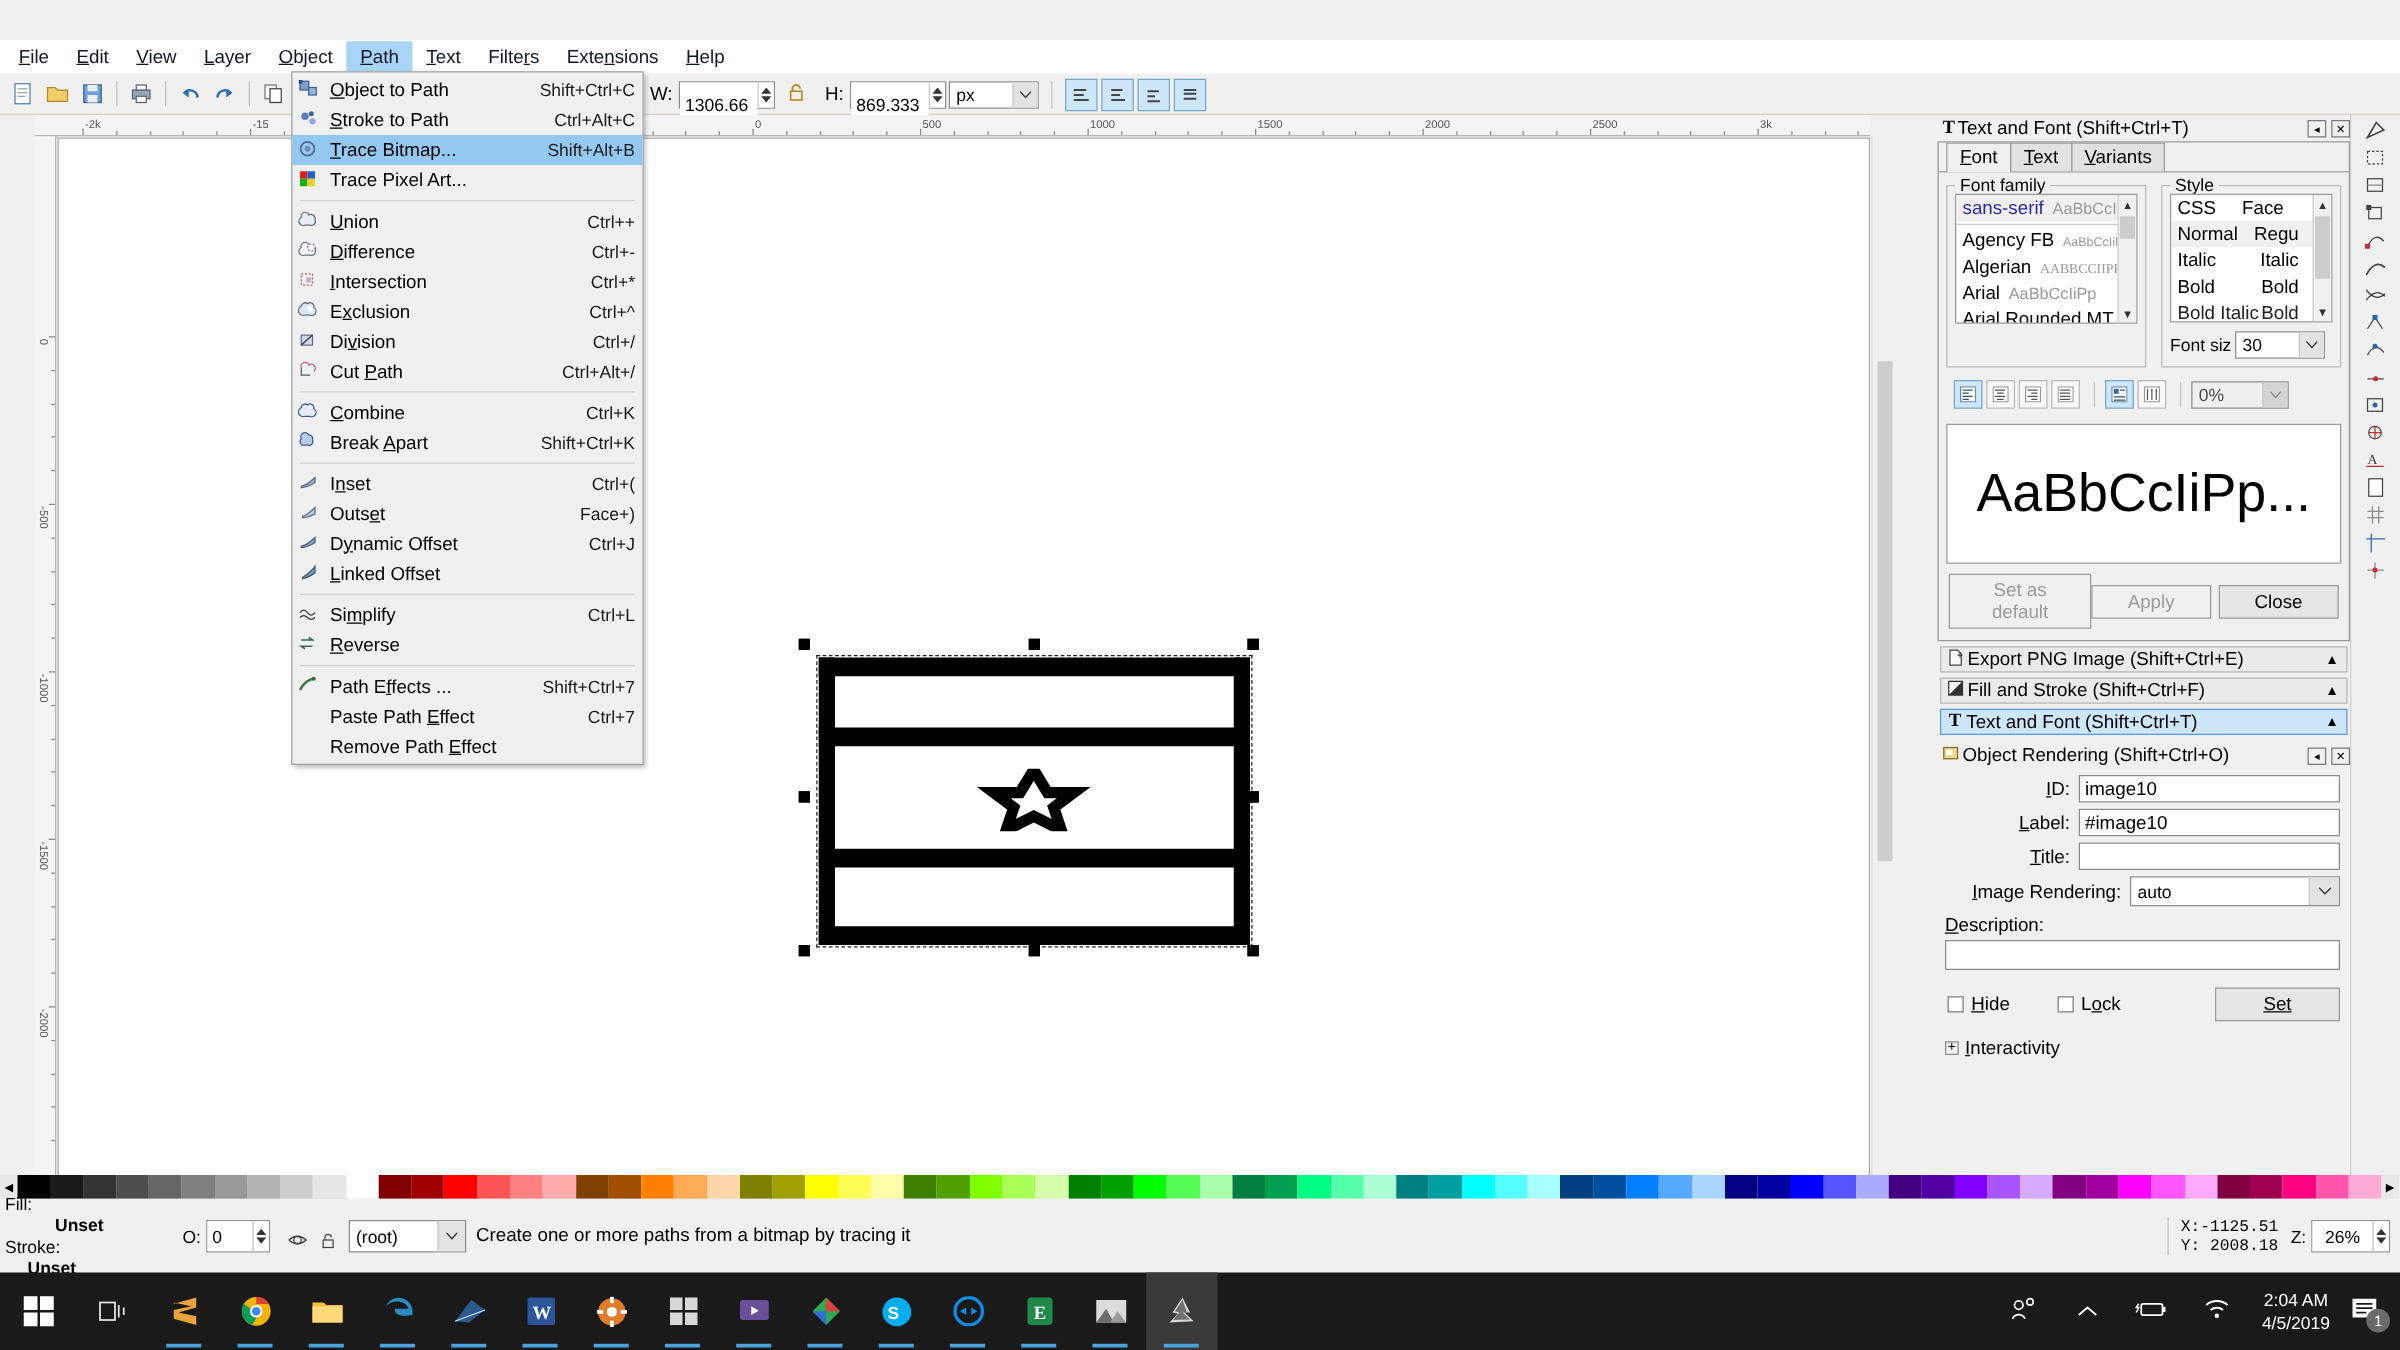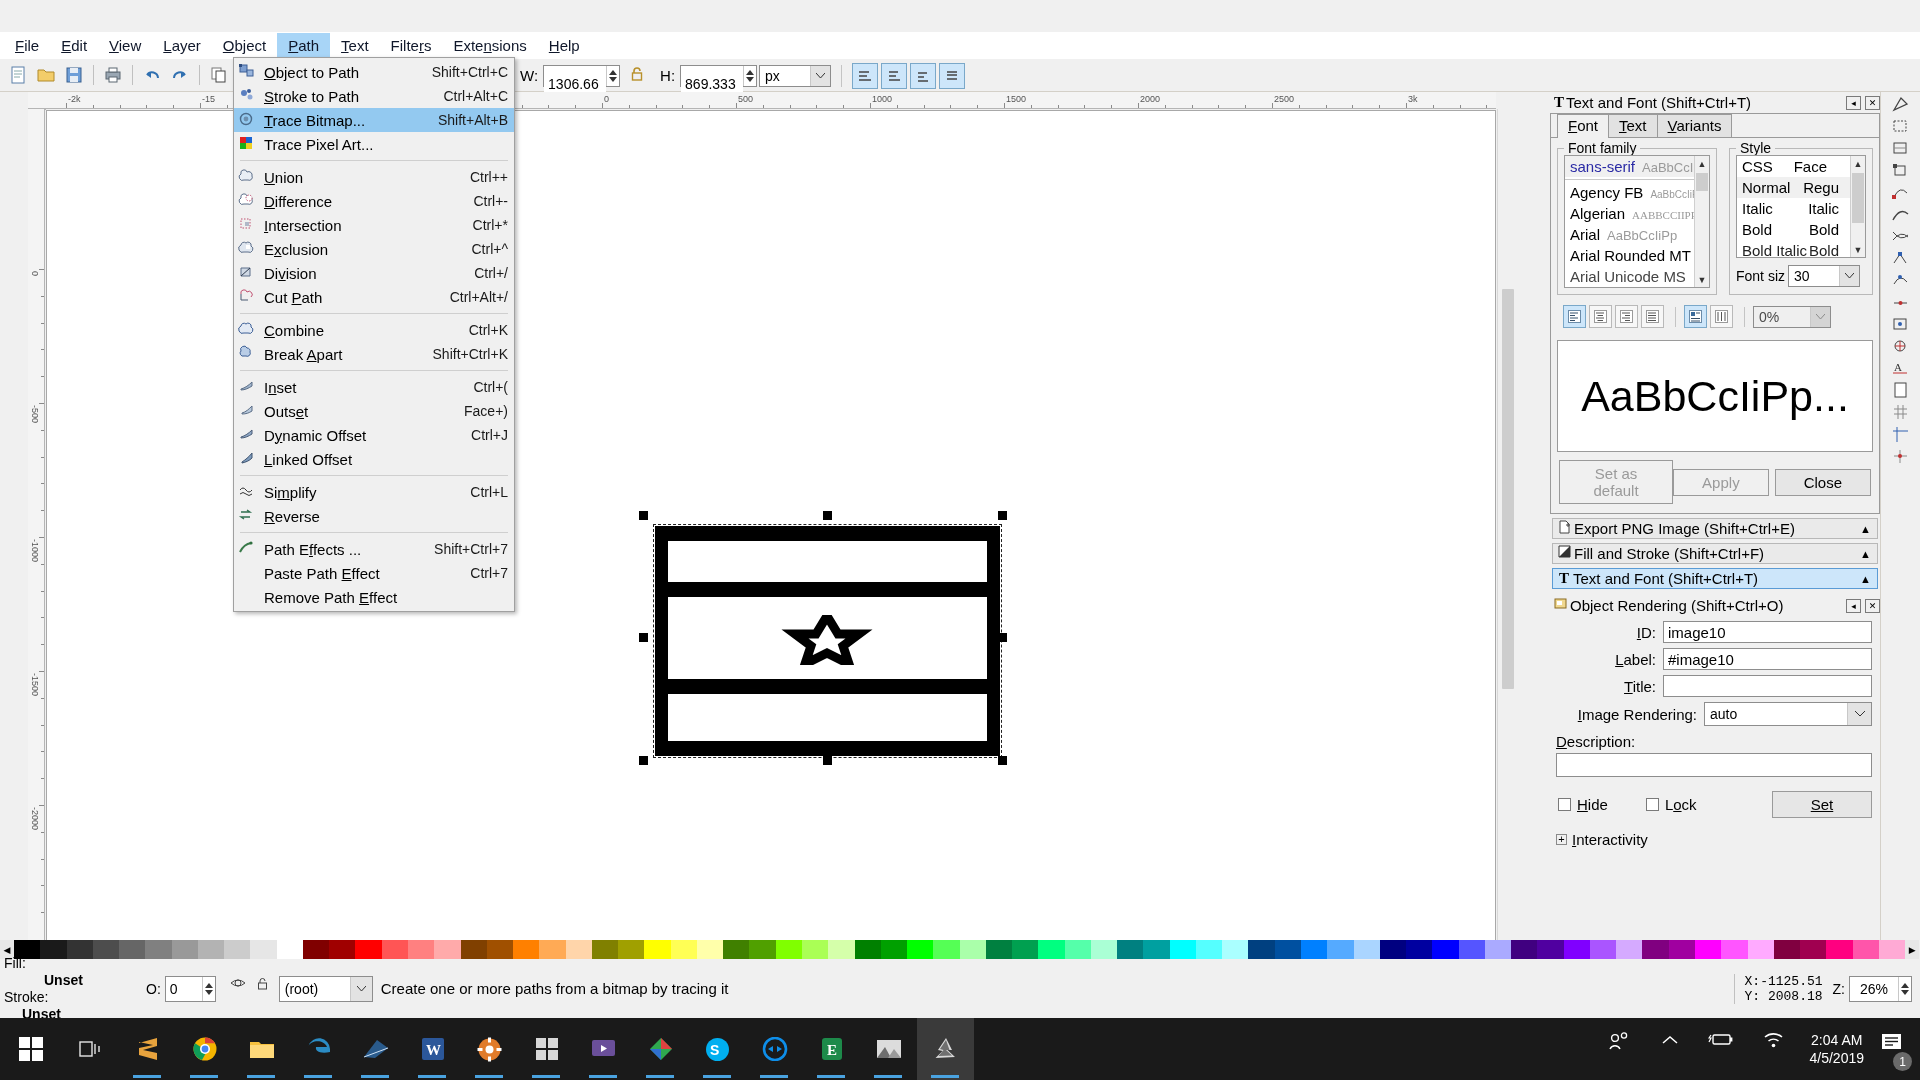--- a/index.html
+++ b/index.html
@@ -187,21 +187,21 @@
   .fs-col b { font-weight:bold; }
   .status-msg { font-size:15px; padding-left:8px; }
   .coords { font-family:"Liberation Mono", monospace; font-size:13px; line-height:15px; }
 
   
   .taskbar { position:absolute; left:0; bottom:0; width:1920px; height:62px; background:#1a1a1a; display:flex; align-items:center; }
   .start { width:62px; height:62px; display:flex; align-items:center; justify-content:center; }
   .searchbox { width:460px; height:62px; background:#2b2b2b; display:flex; align-items:center; color:#e0e0e0; font-size:16px; }
   .tb-app { width:57px; height:62px; display:flex; align-items:center; justify-content:center; position:relative; }
   .tb-app.running::after { content:""; position:absolute; bottom:2px; left:14px; width:28px; height:3px; background:#4aa3e0; }
-  .tray { margin-left:auto; display:flex; color:#fff; }
+  .tray { margin-left:auto; display:flex; align-items:center; color:#fff; }
   .clock { font-size:14px; line-height:18px; text-align:center; padding:0 12px; color:#fff; }
 
   .u { text-decoration:underline; }
 </style>
 </head>
 <body>
 
 <div id="app">
 
 
@@ -848,21 +848,21 @@
       <div class="tabs">
         <div class="tab active"><u class="u">F</u>ont</div>
         <div class="tab"><u class="u">T</u>ext</div>
         <div class="tab"><u class="u">V</u>ariants</div>
       </div>
 
       <div style="display:flex; gap:0;">
 
         <div class="group" style="width:160px;">
           <span class="glabel">Font family</span>
-          <div class="listbox" style="height:133px;">
+          <div class="listbox" style="height:104px;">
             <div style="padding-right:15px;">
               <div class="lb-row sel">
                 <span>sans-serif</span>
                 <span class="spec">AaBbCcIiPp</span>
               </div>
               <div class="lb-sep"></div>
               <div class="lb-row">
                 <span>Agency FB</span>
                 <span class="spec" style="font-size:10px">AaBbCcIiPp</span>
               </div>
@@ -1253,21 +1253,21 @@
     <div style="display:flex;align-items:center;margin-left:46px;">
       <span style="margin-right:4px">O:</span>
       <span class="spin" style="height:26px">
         <input readonly="" style="width: 36px; height: 24px;" value="0">
         <span class="arrows">
             <i class="up"></i>
             <i class="dn"></i>
           </span>
       </span>
     </div>
-    <div style="display:flex;align-items:flex-start;margin-left:14px;gap:10px">
+    <div style="display:flex;align-items:flex-end;margin-left:14px;gap:10px">
       <span><svg width="16" height="14">
             <circle cx="8" cy="7" r="3" fill="none" stroke="#444"></circle>
             <path d="M1 7 q7 -6 14 0 q-7 6 -14 0" fill="none" stroke="#444"></path>
           </svg></span>
       <span><svg width="13" height="14">
             <path d="M4 7 V5 a2.5 2.5 0 0 1 5 0" fill="none" stroke="#444"></path>
             <rect x="2.5" y="7" width="8" height="6" fill="none" stroke="#444"></rect>
           </svg></span>
       <span class="sel-combo" style="height:26px;width:94px;">
         <span>(root)</span>

